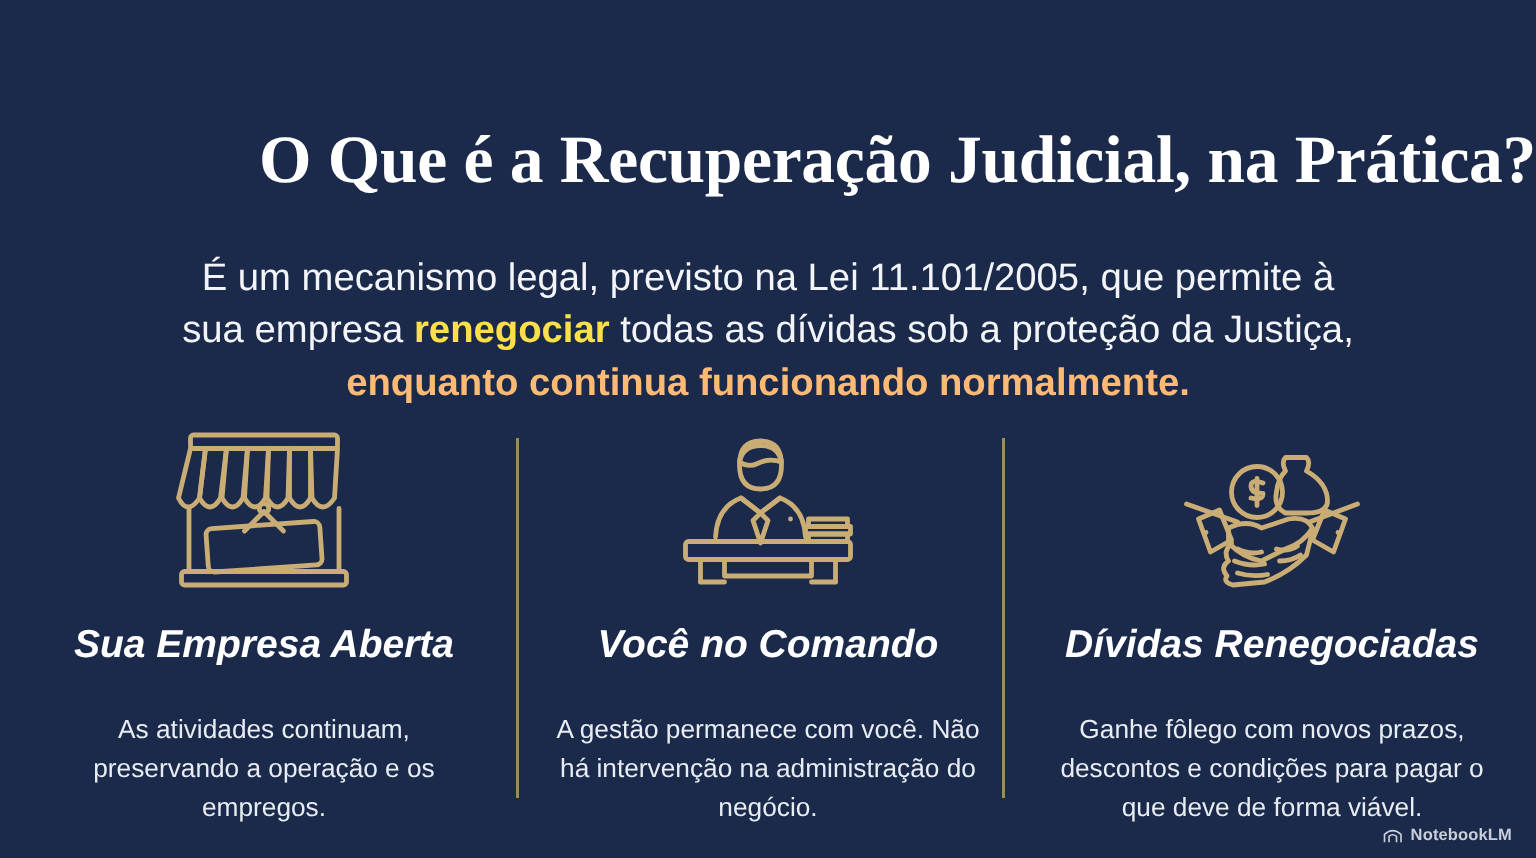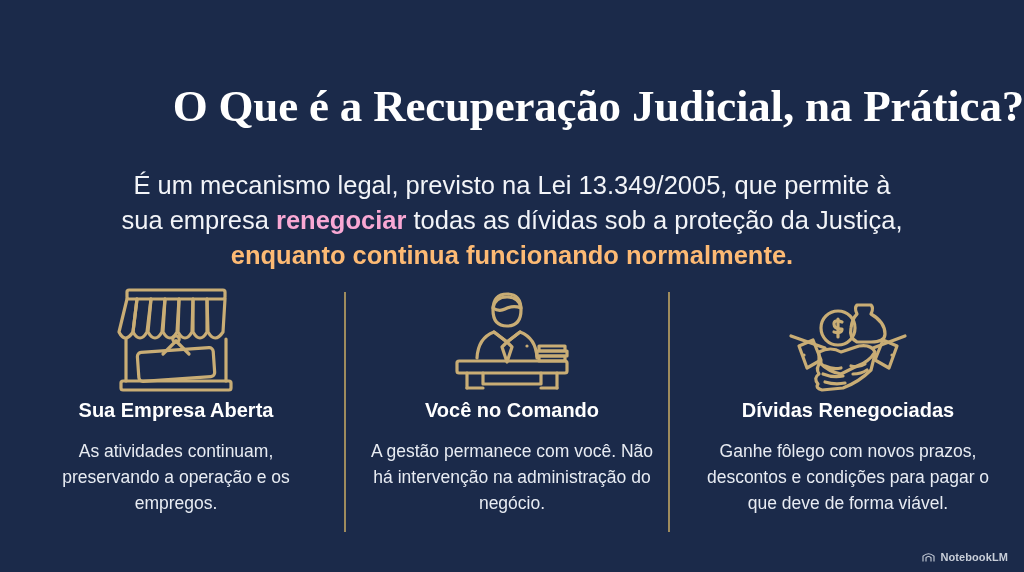--- a/index.html
+++ b/index.html
@@ -43,21 +43,21 @@
     left: 112px;
     width: 800px;
     text-align: center;
     color: #f2f4f8;
     font-size: 25.5px;
     line-height: 35px;
     font-weight: 400;
   }
   .subtitle b {
     font-weight: 700;
-    color: #f9a8d4;
+    color: #fde047;
   }
   .subtitle .gold {
     font-weight: 700;
     color: #fdba74;
   }
 
   
   .columns {
     position: absolute;
     top: 284px;
@@ -75,28 +75,29 @@
   .col-2 { left: 350px; }
   .col-3 { left: 686px; }
 
   .icon-wrap {
     height: 110px;
     display: flex;
     align-items: center;
     justify-content: center;
   }
   .col-head {
-    margin-top: 4px;
+    margin-top: 20px;
     color: #ffffff;
-    font-size: 20px;
+    font-size: 26px;
     font-weight: 700;
     line-height: 1.2;
+    font-style: italic;
   }
   .col-body {
-    margin-top: 16px;
+    margin-top: 28px;
     color: #e8ecf3;
     font-size: 17.5px;
     font-weight: 400;
     line-height: 26px;
     padding: 0 14px;
   }
 
   
   .divider {
     position: absolute;
@@ -124,21 +125,21 @@
   }
   .watermark svg { display: block; }
 </style>
 </head>
 <body>
 
 <div class="slide">
 
   <h1 class="title">O Que é a Recuperação Judicial, na Prática?</h1>
 
-  <p class="subtitle"><span>É um mecanismo legal, previsto na Lei 13.349/2005, que permite à sua empresa </span><b>renegociar</b><span> todas as dívidas sob a proteção da Justiça, </span><span class="gold">enquanto continua funcionando normalmente.</span></p>
+  <p class="subtitle"><span>É um mecanismo legal, previsto na Lei 11.101/2005, que permite à sua empresa </span><b>renegociar</b><span> todas as dívidas sob a proteção da Justiça, </span><span class="gold">enquanto continua funcionando normalmente.</span></p>
 
   <div class="divider divider-1"></div>
   <div class="divider divider-2"></div>
 
   <div class="columns">
 
     <div class="col col-1">
       <div class="icon-wrap">
         <svg width="126" height="110" viewBox="0 0 126 110" fill="none" stroke="#c9ad75" stroke-width="3.2" stroke-linejoin="round" stroke-linecap="round">
 

